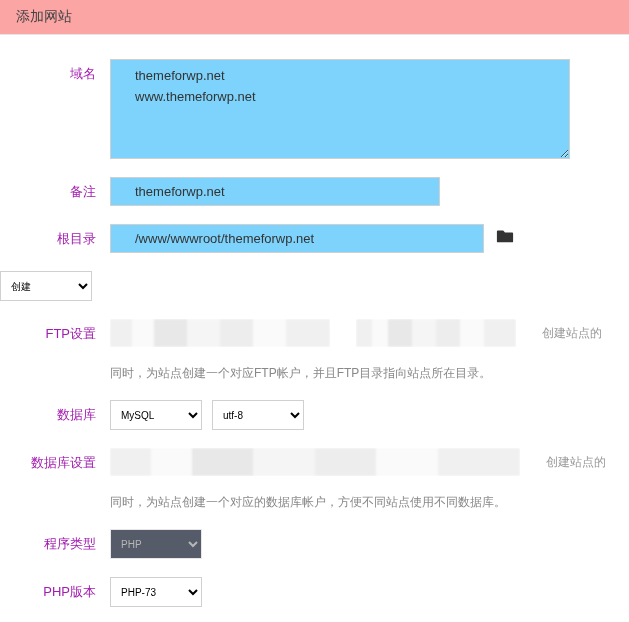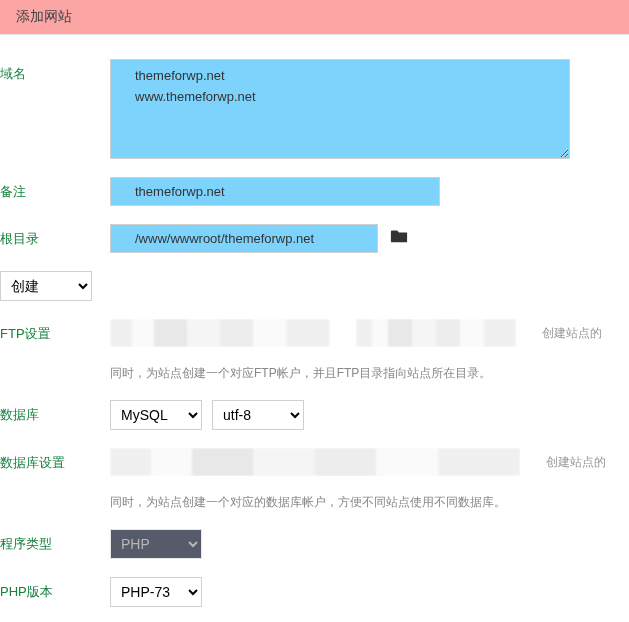--- a/index.html
+++ b/index.html
@@ -20,24 +20,24 @@
     .form {
       padding: 24px 30px 10px 0;
     }
     .row {
       display: flex;
       align-items: flex-start;
       margin-bottom: 18px;
     }
     .label {
       width: 110px;
-      text-align: left;
+      text-align: right;
       padding-right: 14px;
       padding-top: 6px;
-      color: #15803d;
+      color: #a21caf;
       flex-shrink: 0;
     }
     .control {
       flex: 1;
       display: flex;
       align-items: flex-start;
       flex-wrap: wrap;
     }
     textarea.input {
       width: 460px;
@@ -48,25 +48,25 @@
     }
     .input {
       border: 1px solid #d0d0d0;
       padding: 6px 24px;
       font-size: 13px;
       color: #333;
       background: #7dd3fc;
       outline: none;
     }
     .input-md { width: 330px; }
-    .input-root { width: 268px; }
+    .input-root { width: 374px; }
     .select {
       border: 1px solid #d0d0d0;
       padding: 5px 6px;
-      font-size: 14px;
+      font-size: 10px;
       background: #fff;
       height: 30px;
       min-width: 92px;
     }
     .select-disabled {
       background: #0f172a;
       color: #999;
       border-color: #ddd;
     }
     .folder-icon {

